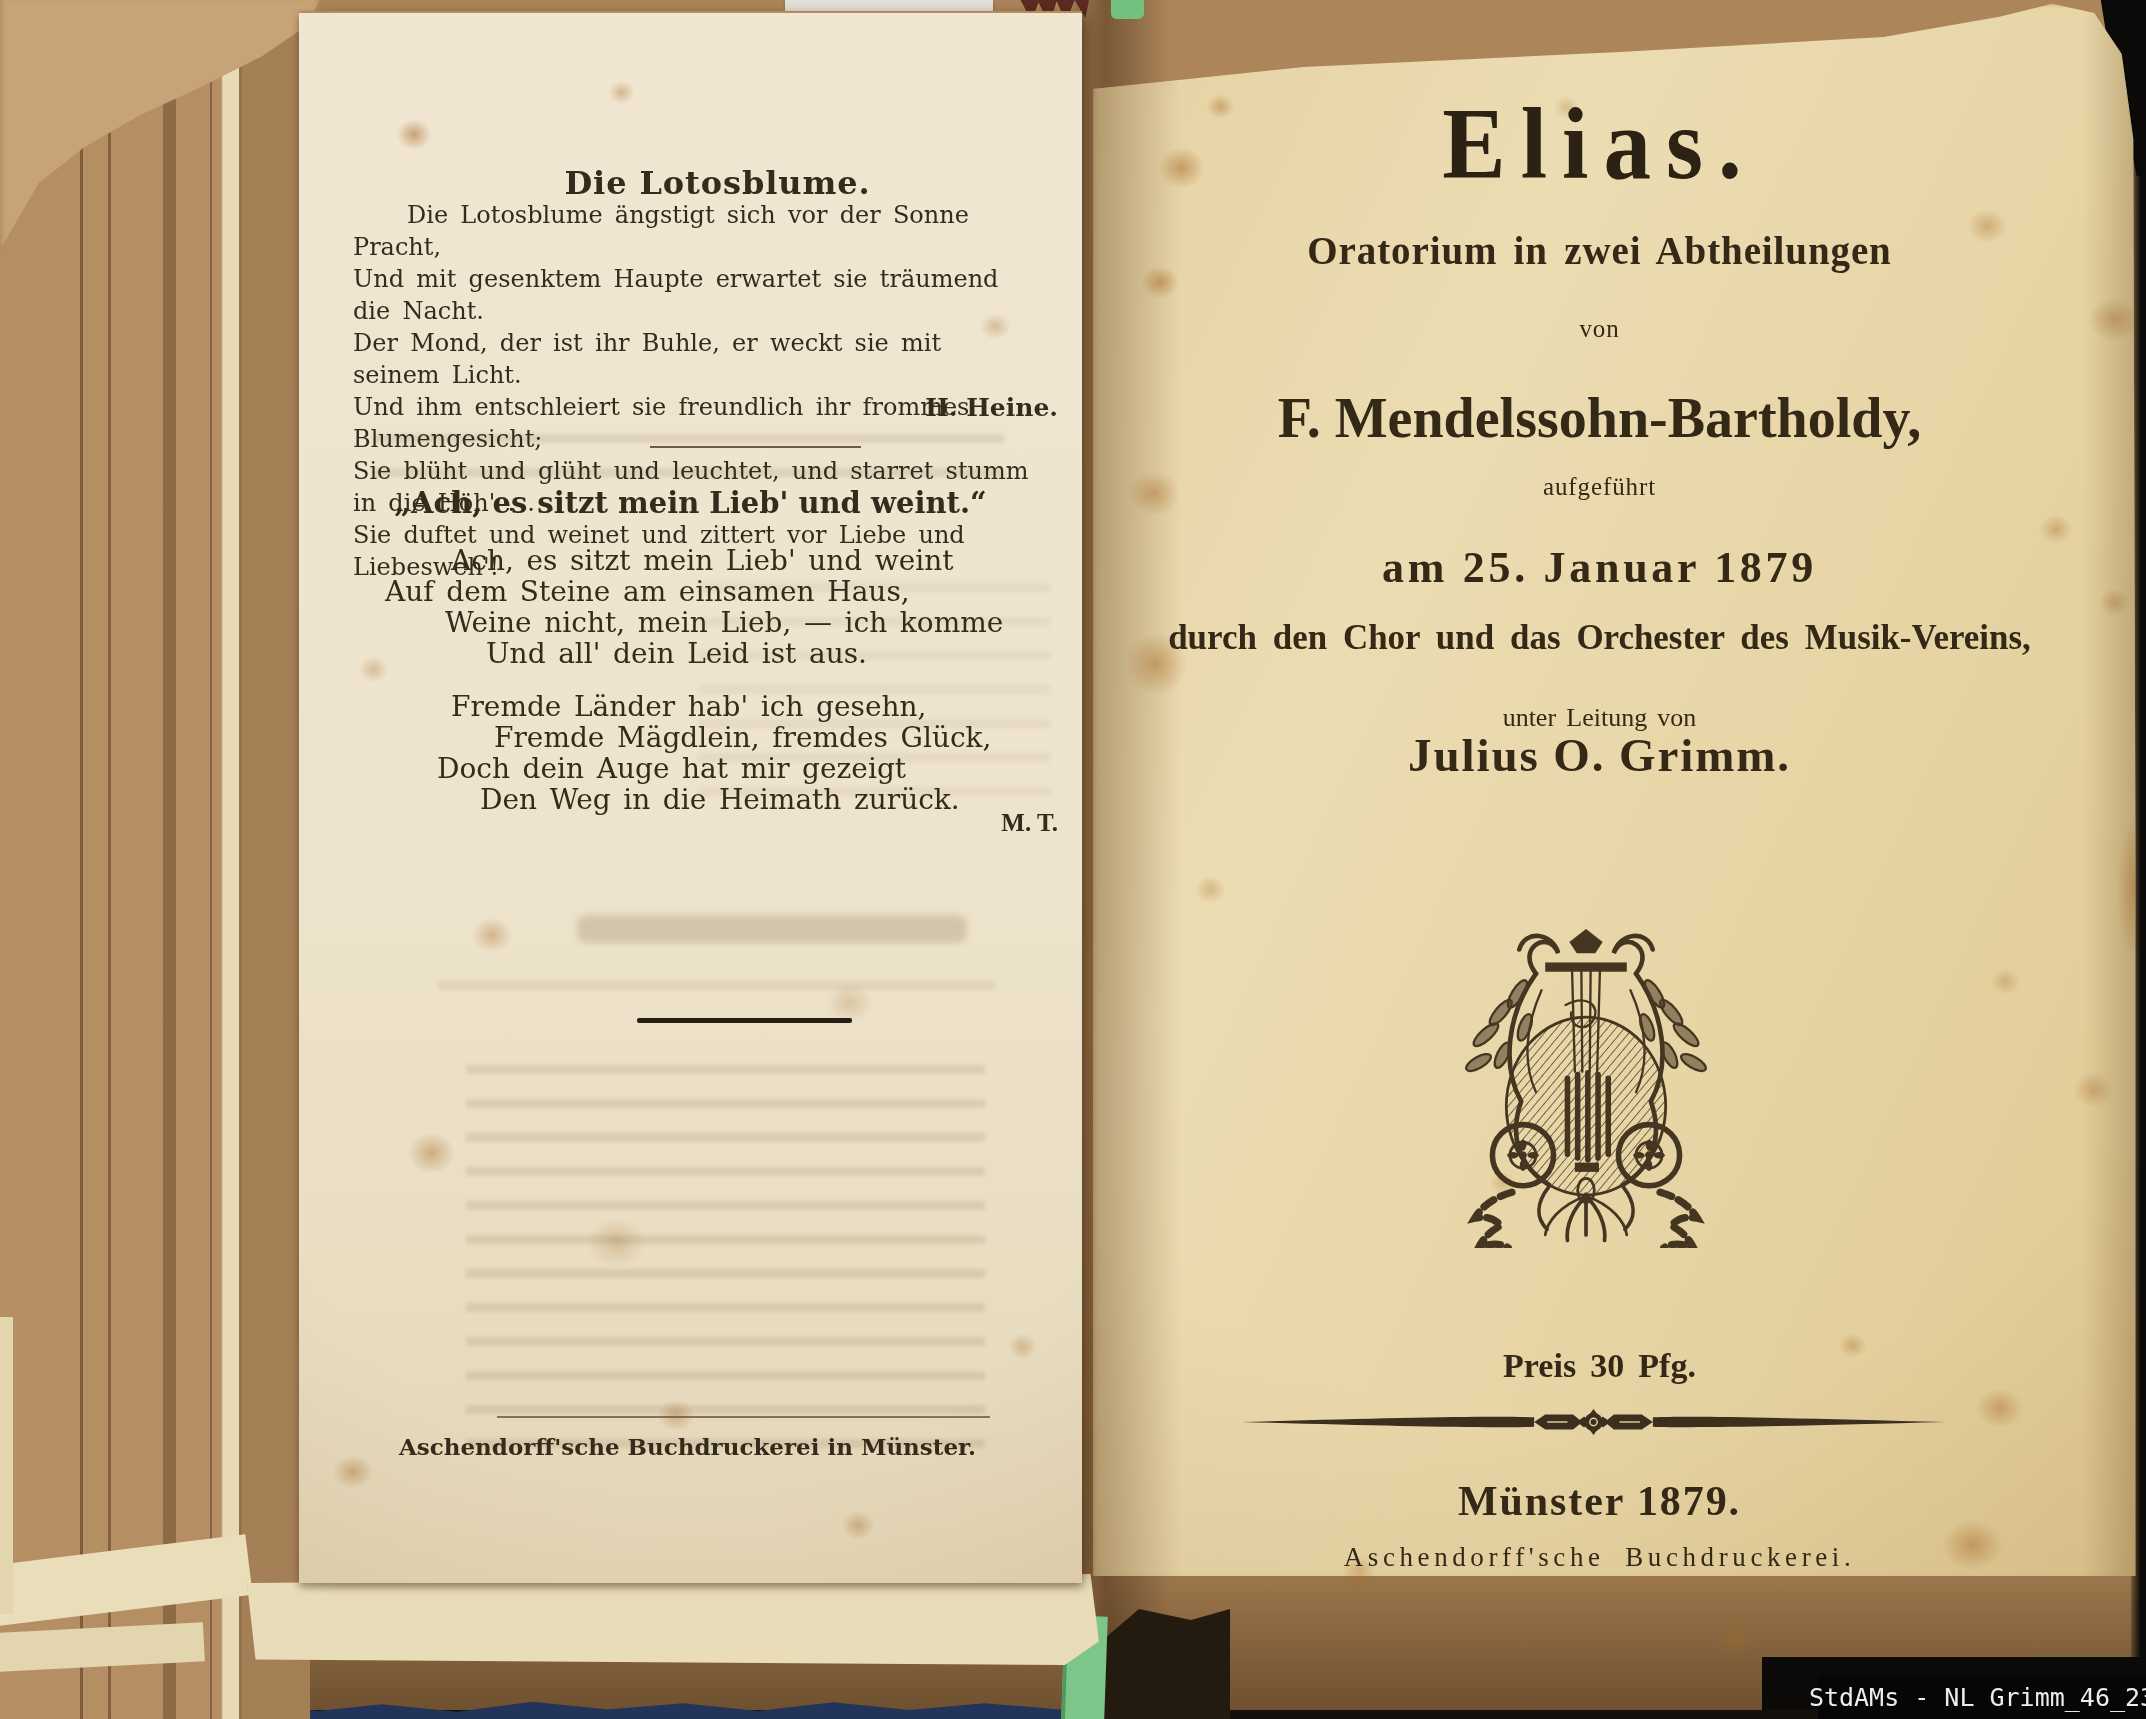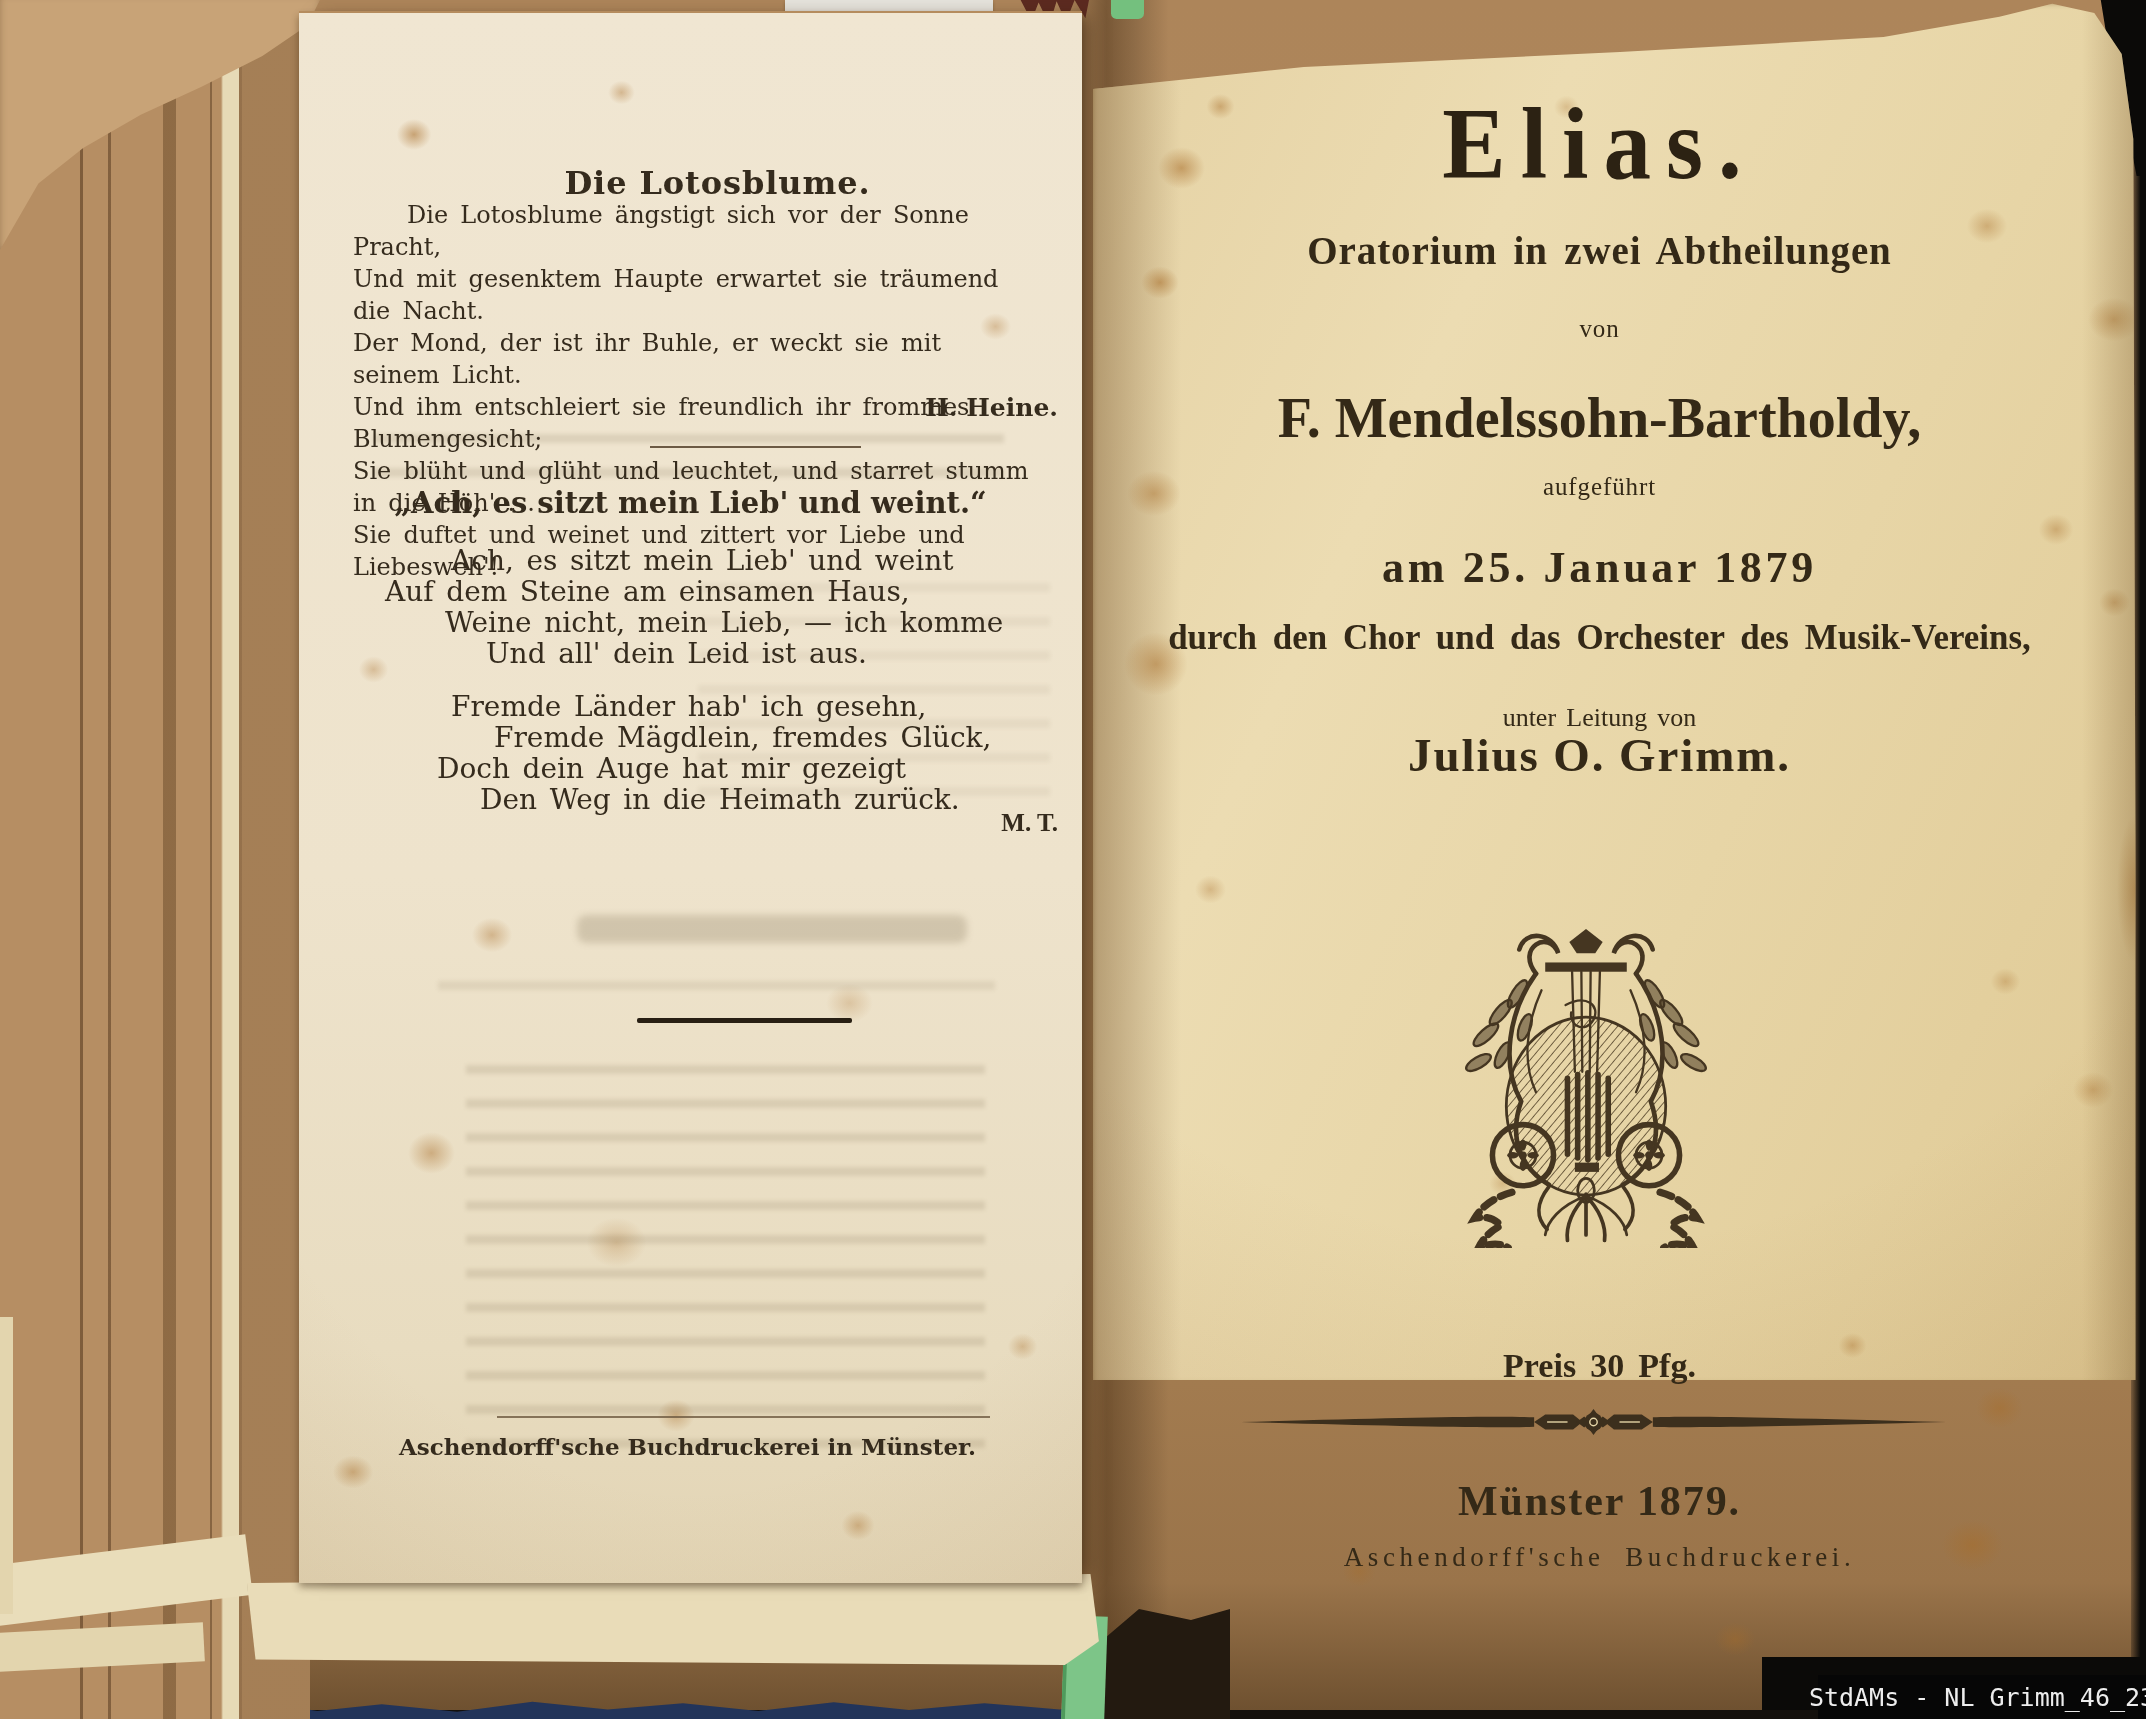--- a/index.html
+++ b/index.html
@@ -75,21 +75,21 @@
   .lp-imprint{left:89px;top:1420px;width:599px;text-align:center;
     font-family:"DejaVu Serif",serif;font-size:23px;font-weight:bold;}
 
   
   .bleed{position:absolute;filter:blur(1.9px);opacity:.16;
     background:repeating-linear-gradient(180deg,rgba(0,0,0,0) 0 13px,rgba(104,86,56,.85) 13px 22px,rgba(0,0,0,0) 22px 34px);}
   .bleed-head{position:absolute;height:28px;background:rgba(104,86,56,.6);filter:blur(3.7px);
     opacity:.35;border-radius:9.3px;}
 
   
-  .right-page{left:1093px;top:0;width:1054px;height:1380px;color:#342917;
+  .right-page{left:1093px;top:0;width:1054px;height:1576px;color:#342917;
     background:
       radial-gradient(130% 100% at 45% 35%,rgba(0,0,0,0) 55%,rgba(150,105,50,.28) 100%),
       linear-gradient(115deg,#e5d2a4 0%,#ecdcb2 30%,#e7d5a6 60%,#dfc994 100%);
     clip-path:polygon(0 89px,20% 67px,50% 52px,75% 37px,86% 16.7px,91% 3.7px,95% 13px,97.6% 54px,98.7% 139px,98.9% 835px,98.9% 1577px,98.3% 1712px,60% 1717px,30% 1710px,10% 1715px,0 1708px);
     box-shadow:inset 0 3.7px 5.6px rgba(120,85,40,.5);}
   .right-page::before{content:"";position:absolute;left:0;top:0;width:88px;height:100%;
     background:linear-gradient(90deg,rgba(115,80,40,.45),rgba(115,80,40,0));}
   .right-page::after{content:"";position:absolute;right:9.3px;top:0;width:56px;height:100%;
     background:linear-gradient(270deg,rgba(120,88,45,.35),rgba(120,88,45,0));}
   .rp-row{left:0;width:1013px;text-align:center;}

